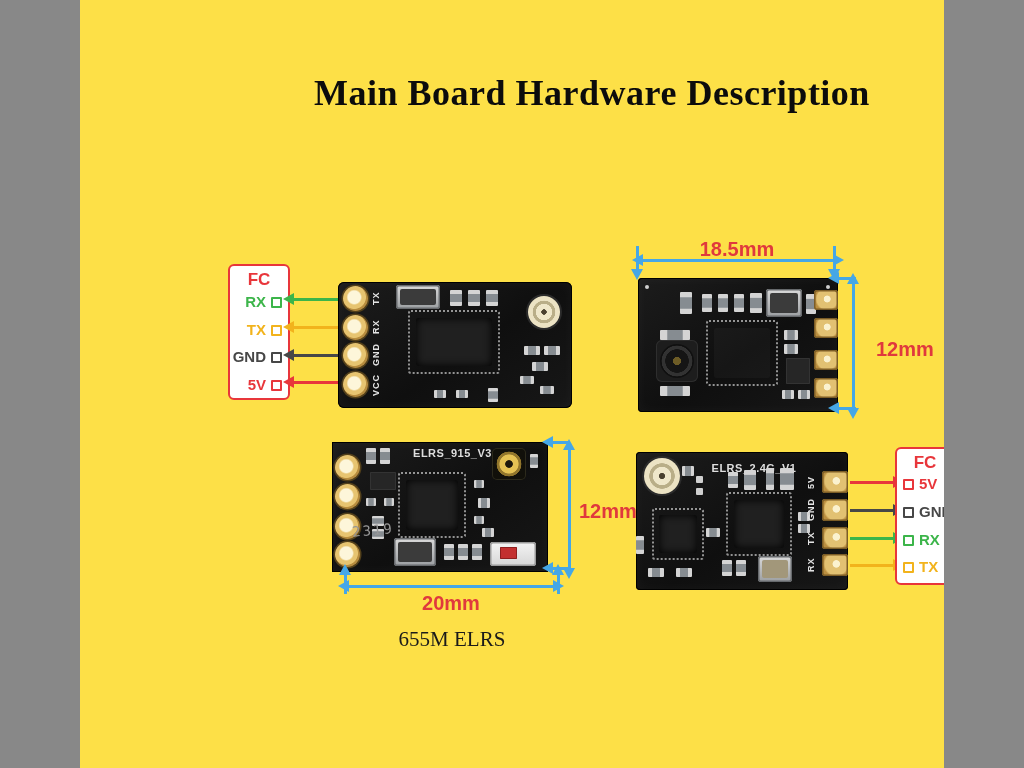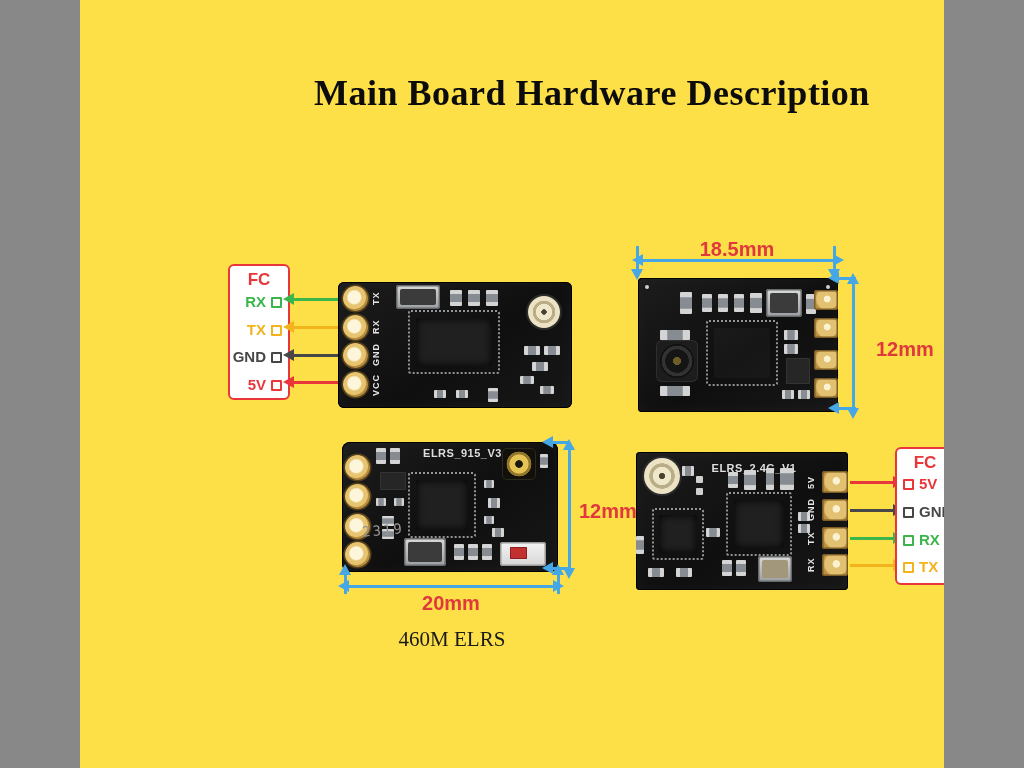--- a/index.html
+++ b/index.html
@@ -171,21 +171,21 @@
 
   <div class="dimlabel" style="left:597px; top:230px; width:120px;margin-top:8px;">18.5mm</div>
   <div class="arr arr-h head-l head-r dim" style="left:562px; top:259px; width:192px;"></div>
   <div class="arr arr-v head-d dim" style="left:556px; top:246px; height:24px;"></div>
   <div class="arr arr-v head-d dim" style="left:753px; top:246px; height:24px;"></div>
   <div class="dimlabel" style="left:796px; top:338px; width:70px; text-align:left;">12mm</div>
   <div class="arr arr-v head-u head-d dim" style="left:772px; top:283px; height:126px;"></div>
   <div class="arr arr-h head-l dim" style="left:758px; top:277px; width:18px;"></div>
   <div class="arr arr-h head-l dim" style="left:758px; top:407px; width:18px;"></div>
 
-  <div class="pcb" style="left:262px; top:442px; width:216px; height:130px; border-radius:8px;">
+  <div class="pcb" style="left:252px; top:442px; width:216px; height:130px; border-radius:0;">
     <div class="silk" style="left:58px; top:5px; width:125px;">ELRS_915_V3</div>
     <div class="smd v" style="left:34px; top:6px; width:10px; height:16px;"></div>
     <div class="smd v" style="left:48px; top:6px; width:10px; height:16px;"></div>
     <div class="btn-gold" style="left:160px; top:6px; width:34px; height:32px;"></div>
     <div class="smd v" style="left:198px; top:12px; width:8px; height:14px;"></div>
     <div class="pad-c" style="left:3px; top:13px;"></div>
     <div class="pad-c" style="left:3px; top:42px;"></div>
     <div class="pad-c" style="left:3px; top:72px;"></div>
     <div class="pad-c" style="left:3px; top:100px;"></div>
     <div class="smd dk" style="left:38px; top:30px; width:26px; height:18px;"></div>
@@ -276,15 +276,15 @@
     <div class="pinrow left" style="top:81px;">
       <span class="pinsq b-green"></span>
       <span class="pinlabel c-green">RX</span>
     </div>
     <div class="pinrow left" style="top:108px;">
       <span class="pinsq b-yellow"></span>
       <span class="pinlabel c-yellow">TX</span>
     </div>
   </div>
 
-  <div class="caption" style="left:292px; top:627px;">460M ELRS</div>
+  <div class="caption" style="left:292px; top:627px;">655M ELRS</div>
 
 </div>
 
 </body></html>

